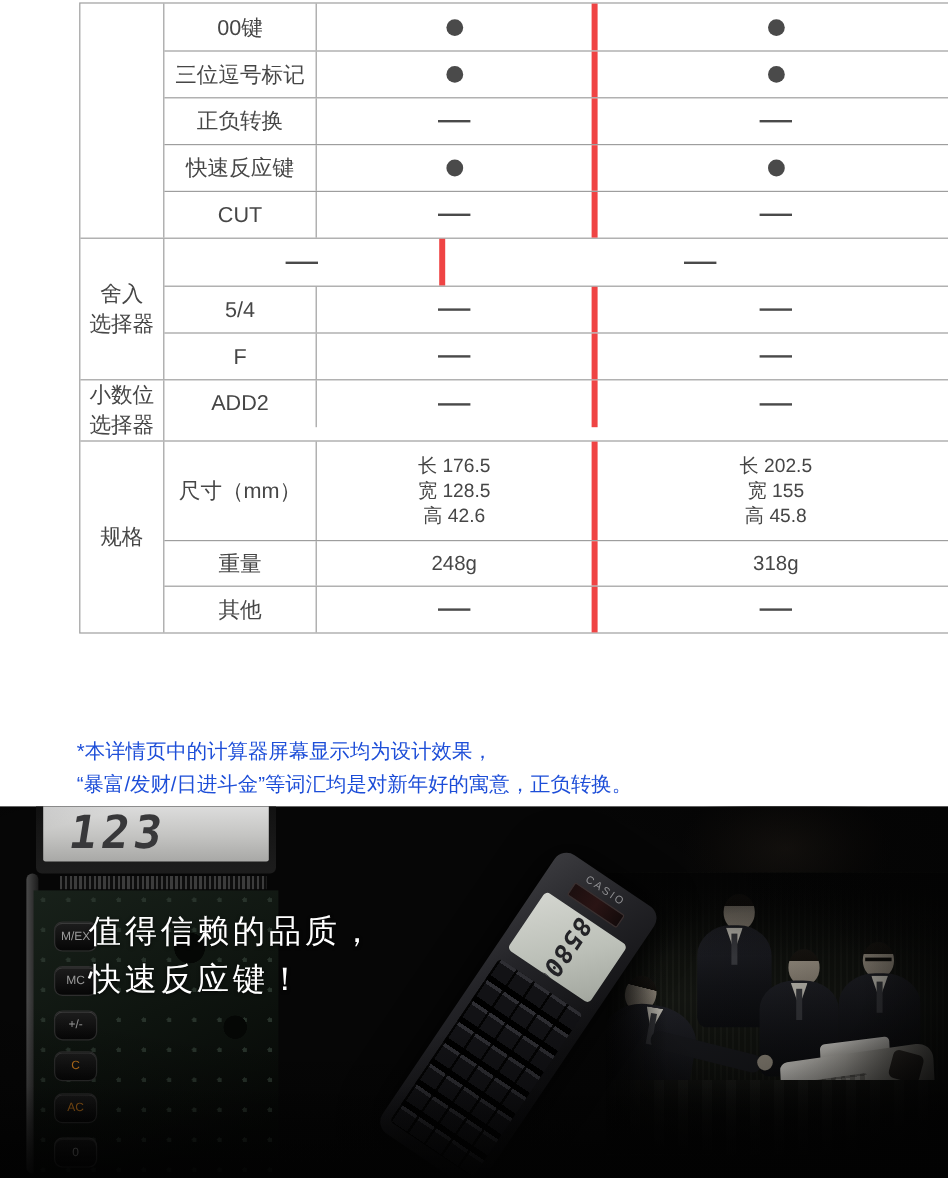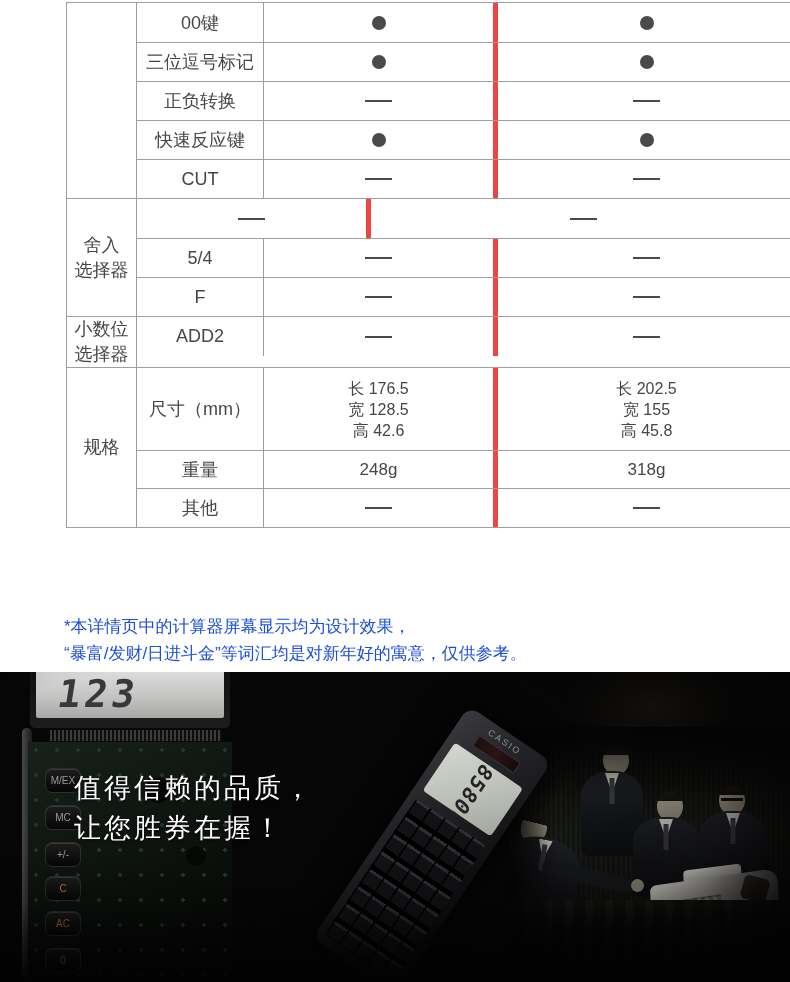--- a/index.html
+++ b/index.html
@@ -57,21 +57,21 @@
           background-size:auto,auto,21px 25px,auto;
           background-repeat:no-repeat,no-repeat,repeat,no-repeat;}
   .lc-key{position:absolute;left:25px;width:36px;height:25px;border-radius:7px;box-sizing:border-box;
           background:linear-gradient(180deg,#1d1d1d,#060606);border:1px solid #2e2e2e;
           box-shadow:inset 0 1px 0 #3a3a3a;display:flex;align-items:center;justify-content:center;
           font-size:10px;color:#9a9a9a;}
   .lc-key.orange{color:#c8791c;}
   .lc-key.white{color:#d0d0d0;border-color:#4a4a4a;}
 
   
-  .hero-text{position:absolute;left:74px;top:96px;z-index:5;color:#ffffff;}
+  .hero-text{position:absolute;left:74px;top:84px;z-index:5;color:#ffffff;}
   .headline{font-size:27px;letter-spacing:3px;line-height:40px;font-weight:500;
             text-shadow:0 1px 3px rgba(0,0,0,0.8);}
   .brand{margin-top:22px;font-size:33px;font-weight:bold;letter-spacing:0.5px;
          text-shadow:0 1px 3px rgba(0,0,0,0.8);}
   .brand .amp{font-size:25px;margin:0 4px;vertical-align:2px;}
 
   
   .mid-calc{position:absolute;left:382px;top:38px;width:100px;height:280px;z-index:2;
             transform:rotate(34deg);border-radius:12px;
             background:linear-gradient(115deg,#3b3b3f 0%,#242428 30%,#101012 70%,#0a0a0c 100%);
@@ -235,21 +235,21 @@
           <div class="cell feat">其他</div>
           <div class="cell v1 val" data-v="dash"></div>
           <div class="cell v2 val" data-v="dash"></div>
         </div>
       </div>
     </div>
   </div>
 
   <div class="disclaimer">
     <div>*本详情页中的计算器屏幕显示均为设计效果，</div>
-    <div>“暴富/发财/日进斗金”等词汇均是对新年好的寓意，仅供参考。</div>
+    <div>“暴富/发财/日进斗金”等词汇均是对新年好的寓意，正负转换。</div>
   </div>
 
   <div class="hero">
     <div class="fabric"></div>
 
     <div class="left-calc">
       <div class="lc-frame">
         <div class="lc-lcd">
           <span class="lc-digits">123</span>
         </div>
@@ -306,19 +306,19 @@
         <div class="m-keys"></div>
         <div class="m-knob"></div>
       </div>
 
       <div class="desk"></div>
       <div class="photo-vignette"></div>
     </div>
 
     <div class="hero-text">
       <div class="headline">值得信赖的品质，</div>
-      <div class="headline">让您胜券在握！</div>
+      <div class="headline">快速反应键！</div>
     </div>
 
     <div class="hero-vignette"></div>
   </div>
 
 </div>
 
 </body></html>

